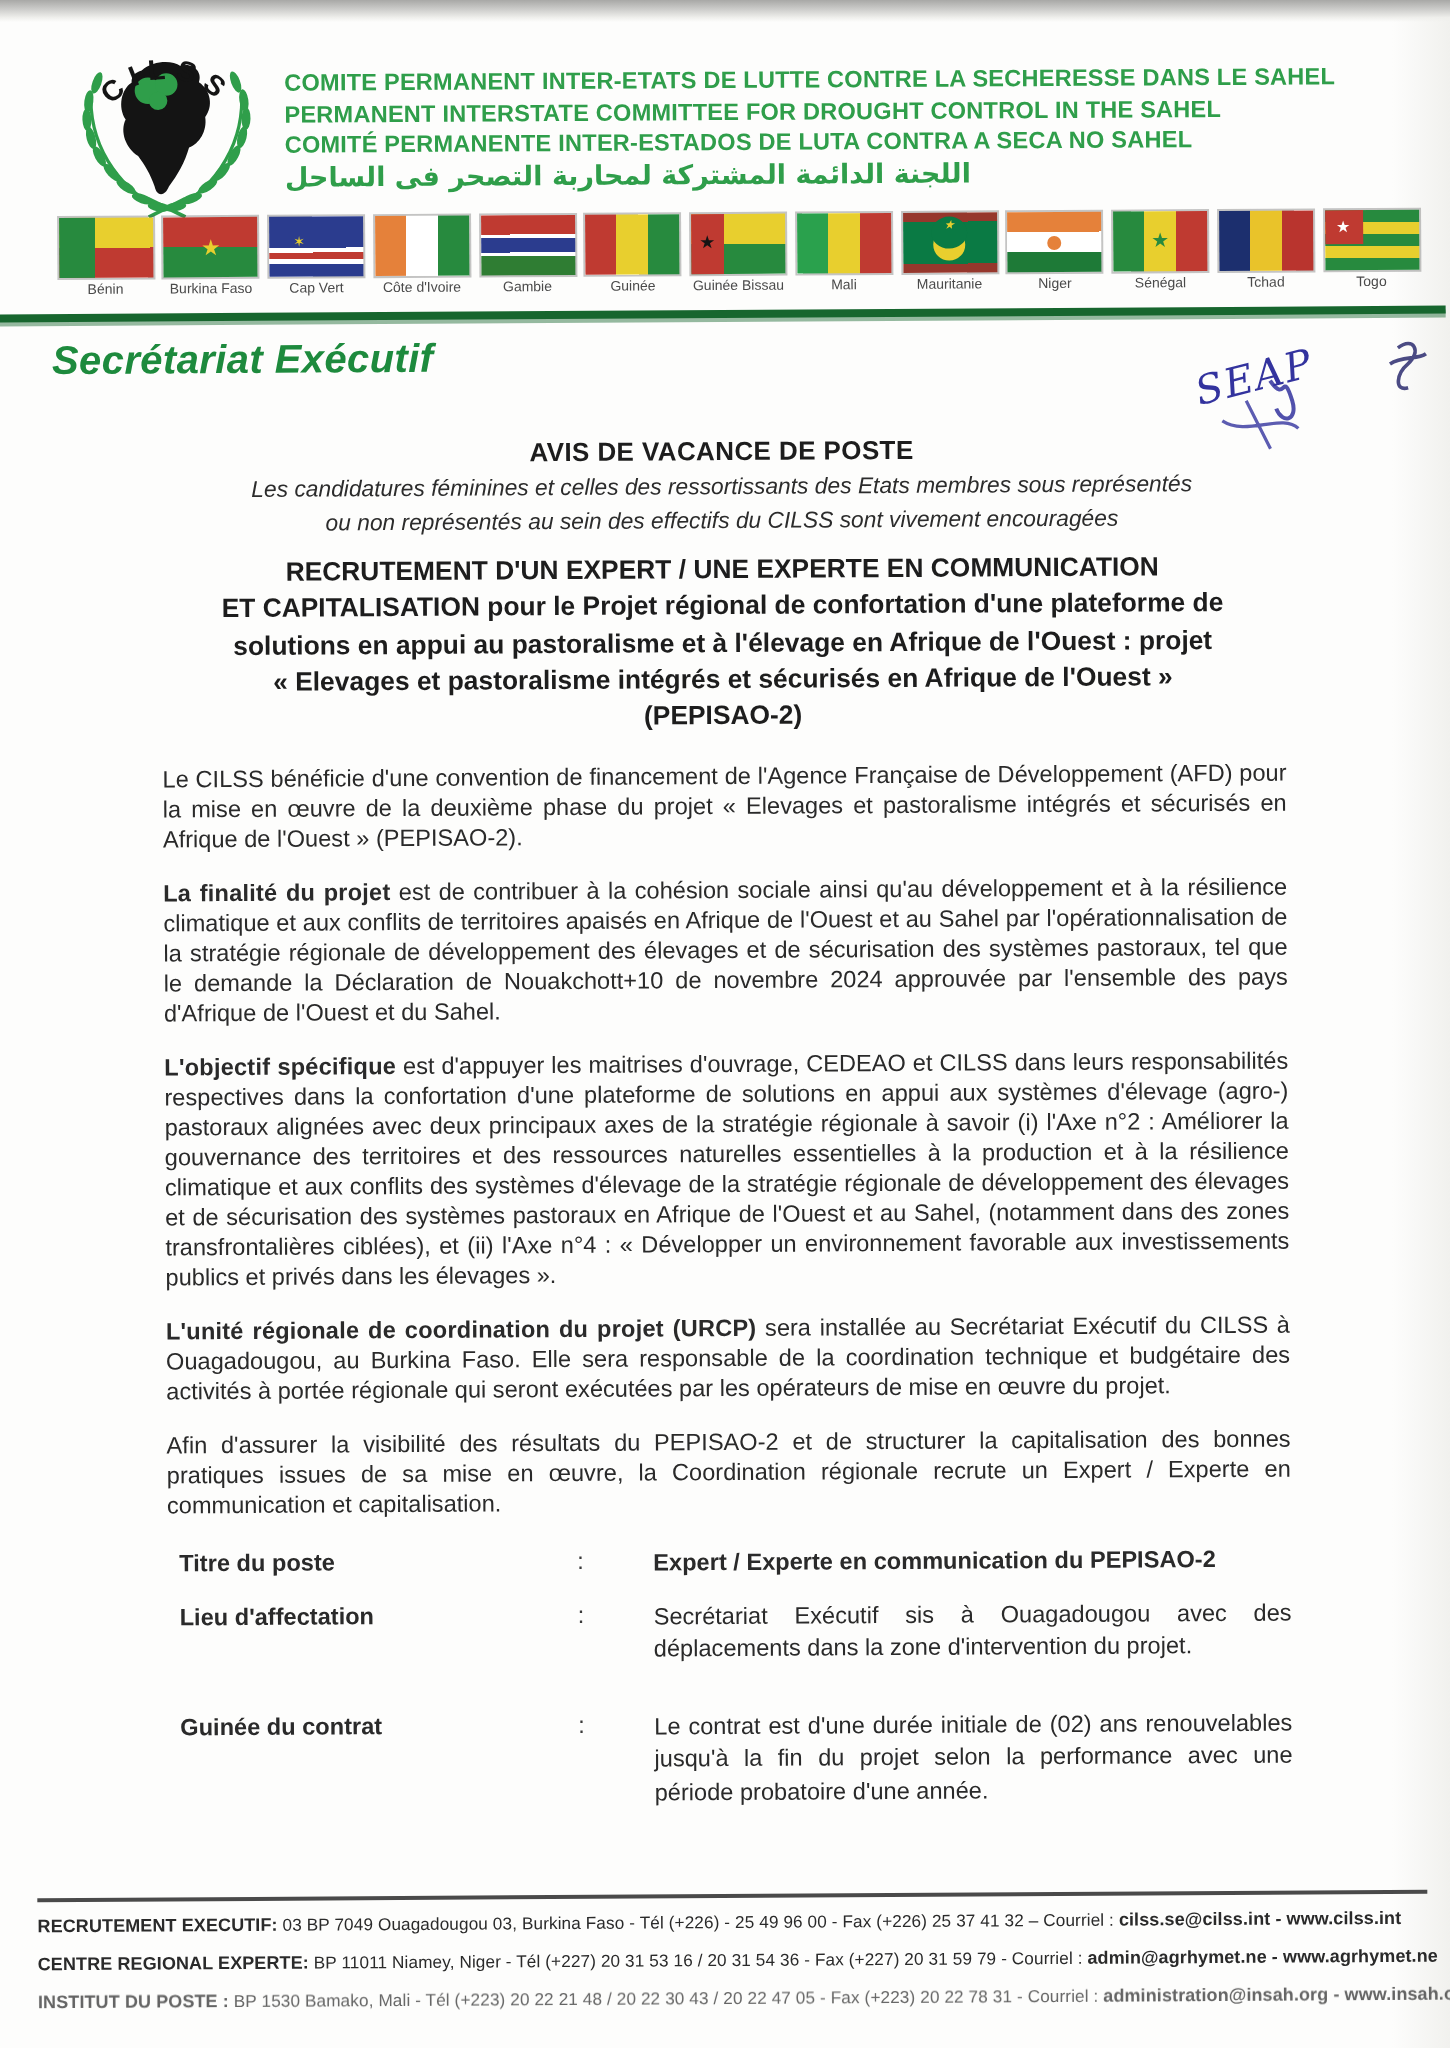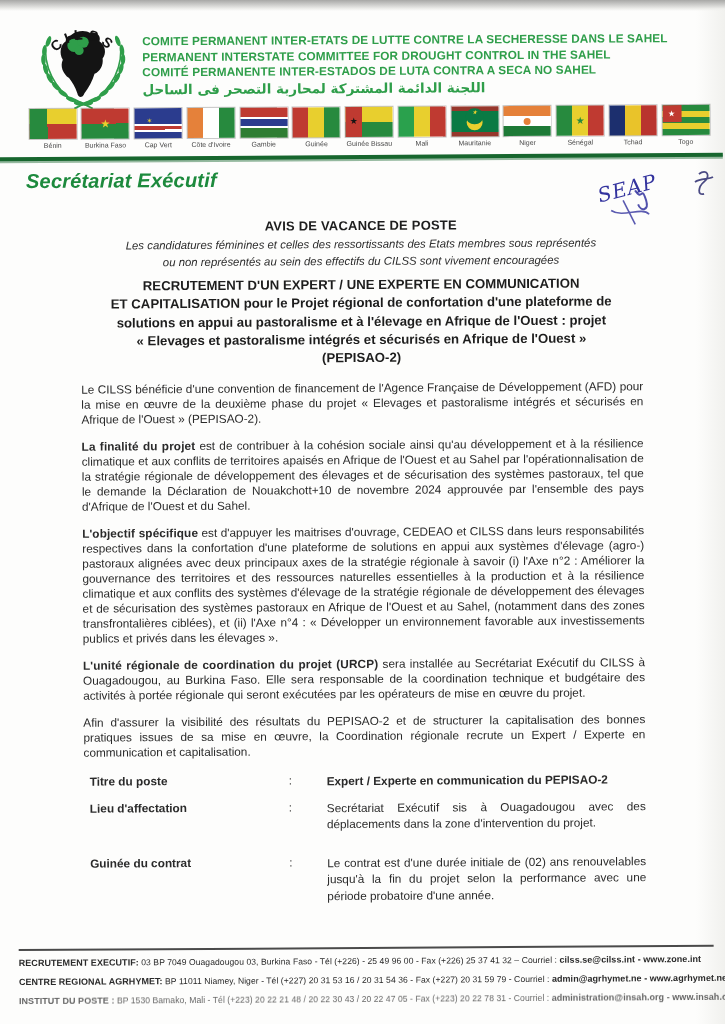--- a/index.html
+++ b/index.html
@@ -243,19 +243,19 @@
         </div>
         <div class="drow">
           <div class="dlabel">Guinée du contrat</div>
           <div class="dsep">:</div>
           <div class="dvalue">Le contrat est d'une durée initiale de (02) ans renouvelables jusqu'à la fin du projet selon la performance avec une période probatoire d'une année.</div>
         </div>
       </div>
     </div>
 
     <div class="footer">
-      <div class="fline"><b>RECRUTEMENT EXECUTIF:</b><span> 03 BP 7049 Ouagadougou 03, Burkina Faso - Tél (+226) - 25 49 96 00 - Fax (+226) 25 37 41 32 – Courriel : </span><b>cilss.se@cilss.int - www.zone.int</b></div>
-      <div class="fline"><b>CENTRE REGIONAL AGRHYMET:</b><span> BP 11011 Niamey, Niger - Tél (+227) 20 31 53 16 / 20 31 54 36 - Fax (+227) 20 31 59 79 - Courriel : </span><b>admin@agrhymet.ne - www.agrhymet.ne</b></div>
+      <div class="fline"><b>RECRUTEMENT EXECUTIF:</b><span> 03 BP 7049 Ouagadougou 03, Burkina Faso - Tél (+226) - 25 49 96 00 - Fax (+226) 25 37 41 32 – Courriel : </span><b>cilss.se@cilss.int - www.cilss.int</b></div>
+      <div class="fline"><b>CENTRE REGIONAL EXPERTE:</b><span> BP 11011 Niamey, Niger - Tél (+227) 20 31 53 16 / 20 31 54 36 - Fax (+227) 20 31 59 79 - Courriel : </span><b>admin@agrhymet.ne - www.agrhymet.ne</b></div>
       <div class="fline faded"><b>INSTITUT DU POSTE :</b><span> BP 1530 Bamako, Mali - Tél (+223) 20 22 21 48 / 20 22 30 43 / 20 22 47 05 - Fax (+223) 20 22 78 31 - Courriel : </span><b>administration@insah.org - www.insah.org</b></div>
     </div>
 
   </div>
 </div>
 
 </body></html>

